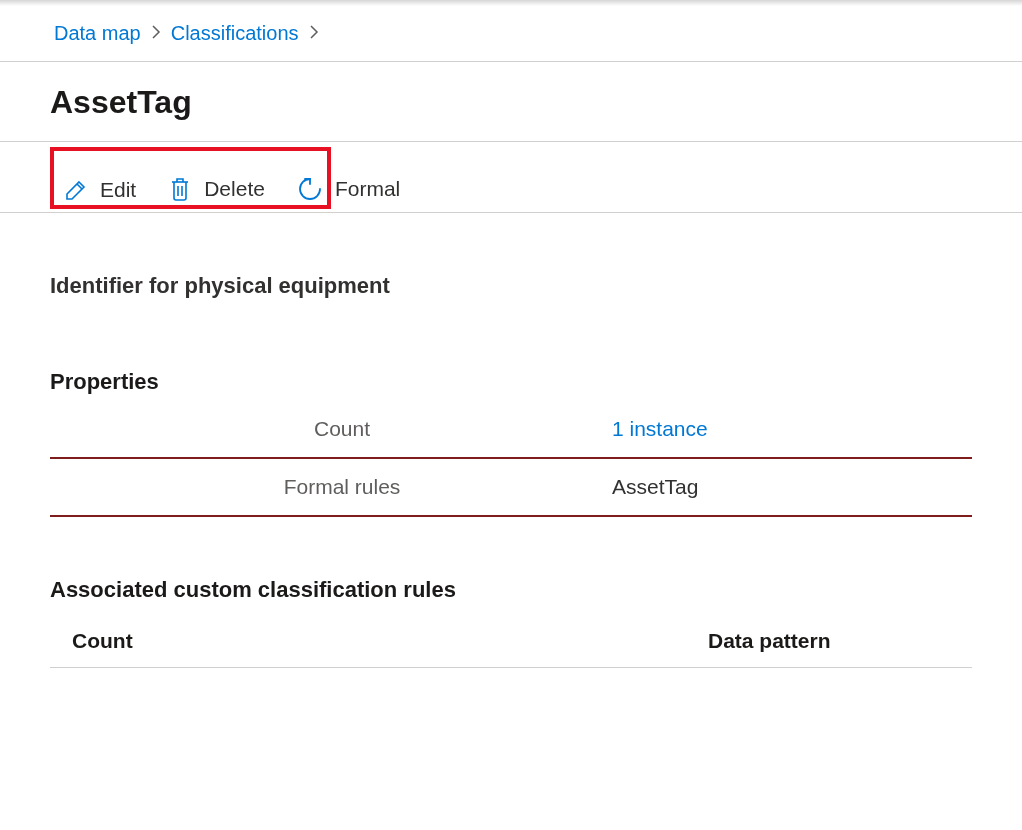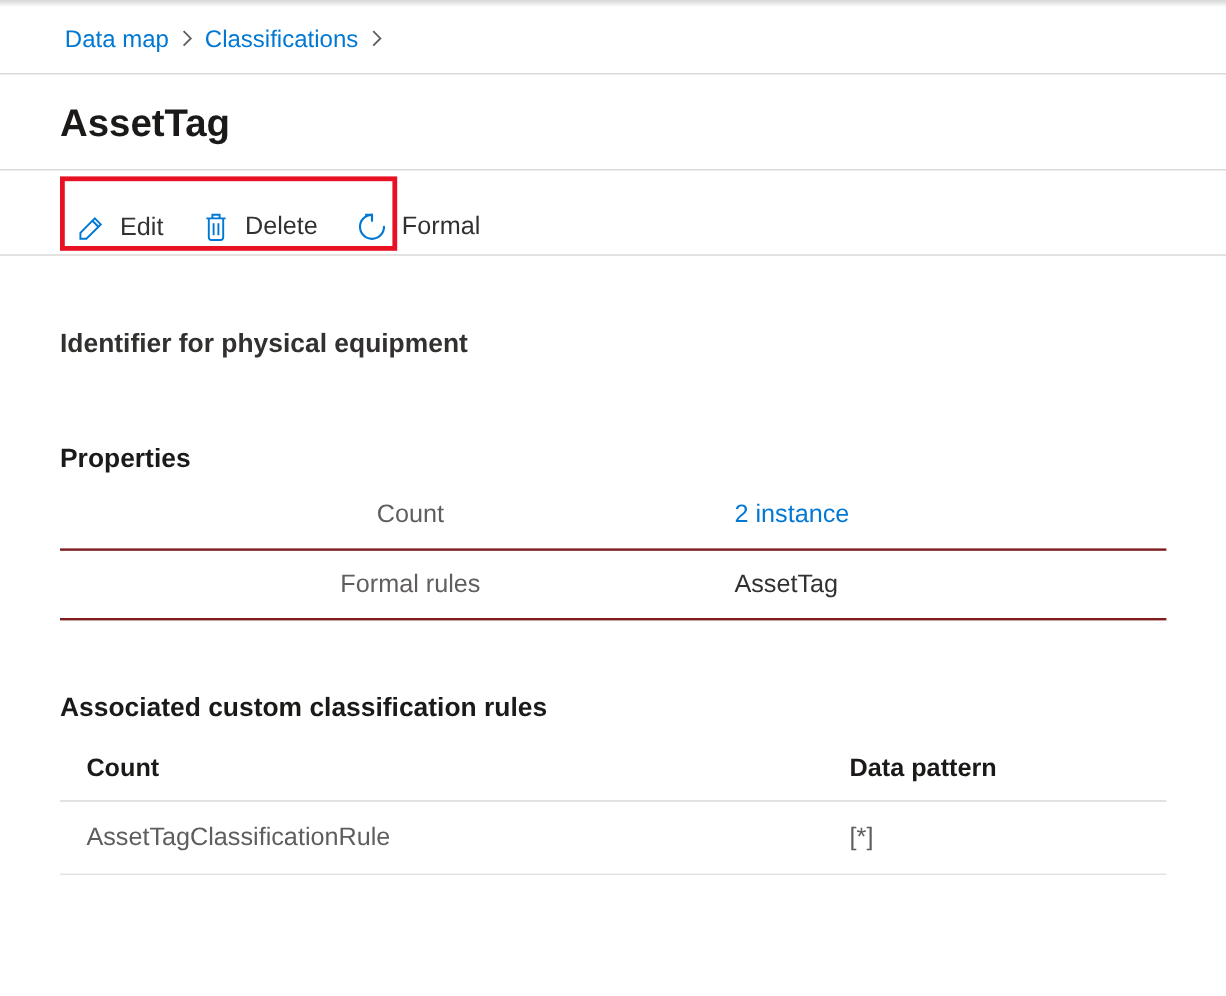--- a/index.html
+++ b/index.html
@@ -200,32 +200,28 @@
 
 <div class="content">
   <section>
     <div class="description-text">Identifier for physical equipment</div>
   </section>
 
   <section class="properties">
     <h2 class="section-heading">Properties</h2>
     <div class="property-row">
       <div class="property-label">Count</div>
-      <div class="property-value link">2 instance</div>
+      <div class="property-value link">1 instance</div>
     </div>
     <div class="property-row">
       <div class="property-label">Formal rules</div>
       <div class="property-value">AssetTag</div>
     </div>
   </section>
 
   <section class="rules">
     <h2 class="section-heading">Associated custom classification rules</h2>
     <div class="table-header">
       <div class="table-col-name">Count</div>
       <div>Data pattern</div>
     </div>
-    <div class="table-row">
-      <div class="table-col-name">AssetTagClassificationRule</div>
-      <div>[*]</div>
-    </div>
   </section>
 </div>
 
 </body></html>

